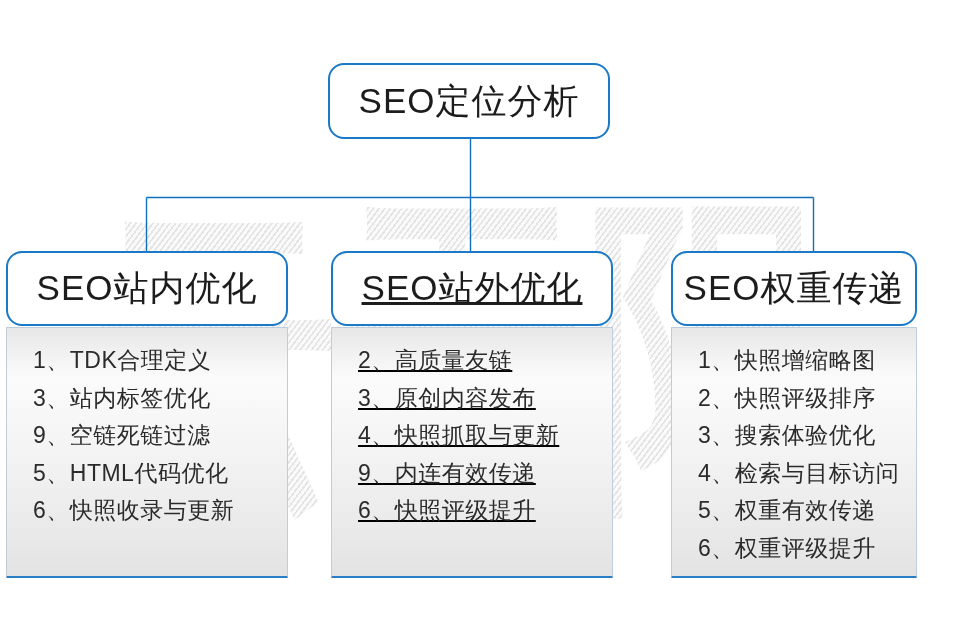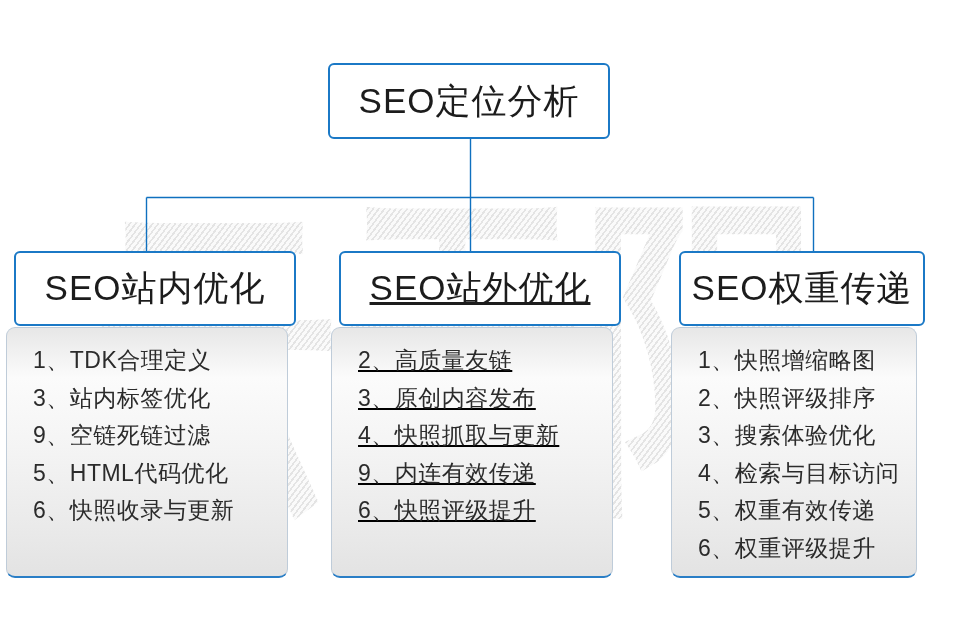--- a/index.html
+++ b/index.html
@@ -57,50 +57,49 @@
     fill: none;
   }
 
   
   .node {
     position: absolute;
     z-index: 2;
     box-sizing: border-box;
     background: #ffffff;
     border: 2px solid #1b79c6;
-    border-radius: 6px;
+    border-radius: 16px;
     display: flex;
     align-items: center;
     justify-content: center;
     font-size: 35px;
     color: #1c1c1c;
     letter-spacing: 1px;
   }
   .root-node {
     left: 328px; top: 63px;
     width: 282px; height: 76px;
   }
   .branch-header {
     top: 251px;
     height: 75px;
     width: 282px;
-    margin-left: 8px;
   }
 
   
   .branch-list {
     position: absolute;
     top: 327px;
     height: 251px;
     width: 282px;
     z-index: 2;
     box-sizing: border-box;
     border: 1px solid #bfccd9;
     border-bottom: 2px solid #2a7ec6;
-    border-radius: 9px;
+    border-radius: 1px;
     background: linear-gradient(180deg,
       #e7e7e7 0%, #fbfbfb 20%, #f4f4f4 48%,
       #eaeaea 80%, #e3e3e3 100%);
     padding: 14px 0 0 26px;
   }
   .list-item {
     height: 37.5px;
     display: flex;
     align-items: center;
     font-size: 23px;

